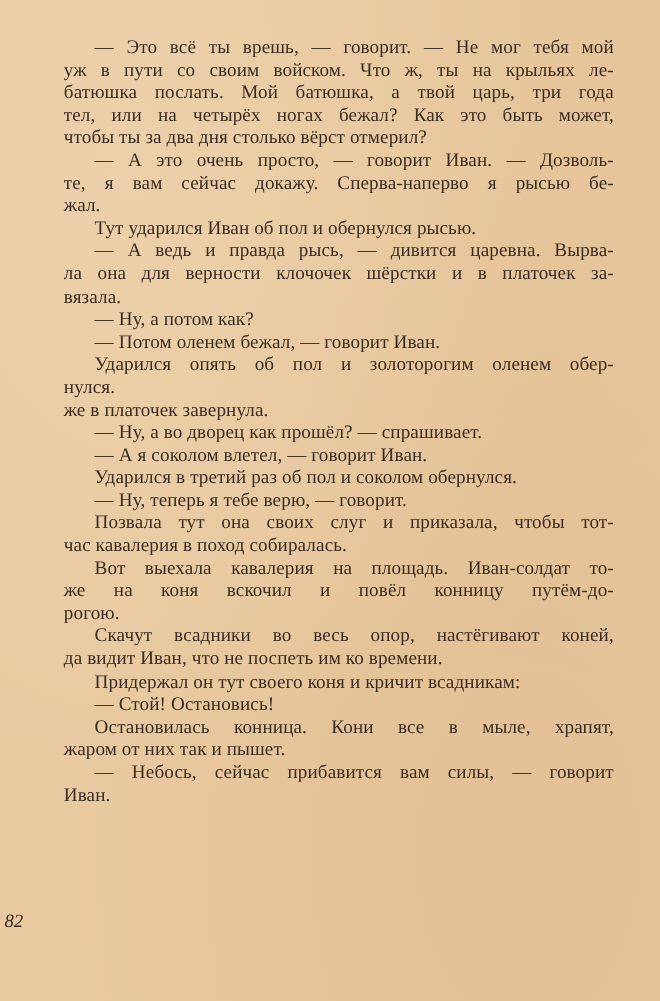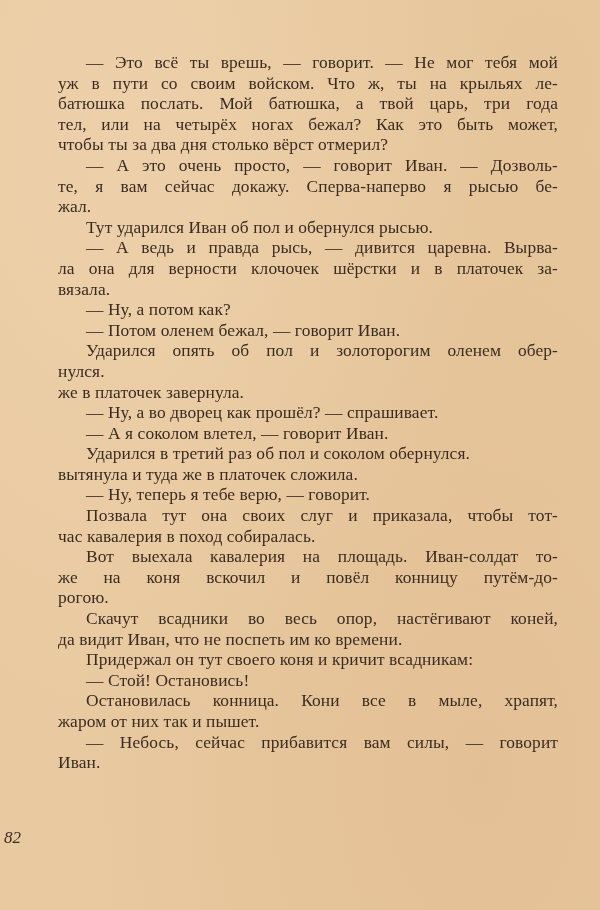--- a/index.html
+++ b/index.html
@@ -15,21 +15,21 @@
         radial-gradient(ellipse at 80% 85%, rgba(220,180,135,0.45) 0%, rgba(220,180,135,0) 60%),
         radial-gradient(ellipse at 90% 10%, rgba(225,190,145,0.35) 0%, rgba(225,190,145,0) 50%);
       overflow: hidden;
       position: relative;
       font-family: "Liberation Serif", "DejaVu Serif", serif;
       color: #3a2c22;
     }
     .page {
       position: absolute;
       left: 58px;
-      top: 52px;
+      top: 32px;
       width: 500px;
     }
     .line {
       font-size: 17.4px;
       line-height: 20.6px;
       height: 20.6px;
       white-space: nowrap;
       text-align: justify;
       text-align-last: justify;
       letter-spacing: 0.1px;
@@ -71,21 +71,20 @@
   <div class="line">ла она для верности клочочек шёрстки и в платочек за-</div>
   <div class="line last">вязала.</div>
   <div class="line indent last">— Ну, а потом как?</div>
   <div class="line indent last">— Потом оленем бежал, — говорит Иван.</div>
   <div class="line indent">Ударился опять об пол и золоторогим оленем обер-</div>
   <div class="line last">нулся.</div>
   <div class="line last">же в платочек завернула.</div>
   <div class="line indent last">— Ну, а во дворец как прошёл? — спрашивает.</div>
   <div class="line indent last">— А я соколом влетел, — говорит Иван.</div>
   <div class="line indent last">Ударился в третий раз об пол и соколом обернулся.</div>
-  <div class="line last">вытянула и туда же в платочек сложила.</div>
   <div class="line indent last">— Ну, теперь я тебе верю, — говорит.</div>
   <div class="line indent">Позвала тут она своих слуг и приказала, чтобы тот-</div>
   <div class="line last">час кавалерия в поход собиралась.</div>
   <div class="line indent gap-before">Вот выехала кавалерия на площадь. Иван-солдат то-</div>
   <div class="line">же на коня вскочил и повёл конницу путём-до-</div>
   <div class="line last">рогою.</div>
   <div class="line indent gap-before">Скачут всадники во весь опор, настёгивают коней,</div>
   <div class="line last">да видит Иван, что не поспеть им ко времени.</div>
   <div class="line indent last">Придержал он тут своего коня и кричит всадникам:</div>
   <div class="line indent last">— Стой! Остановись!</div>

